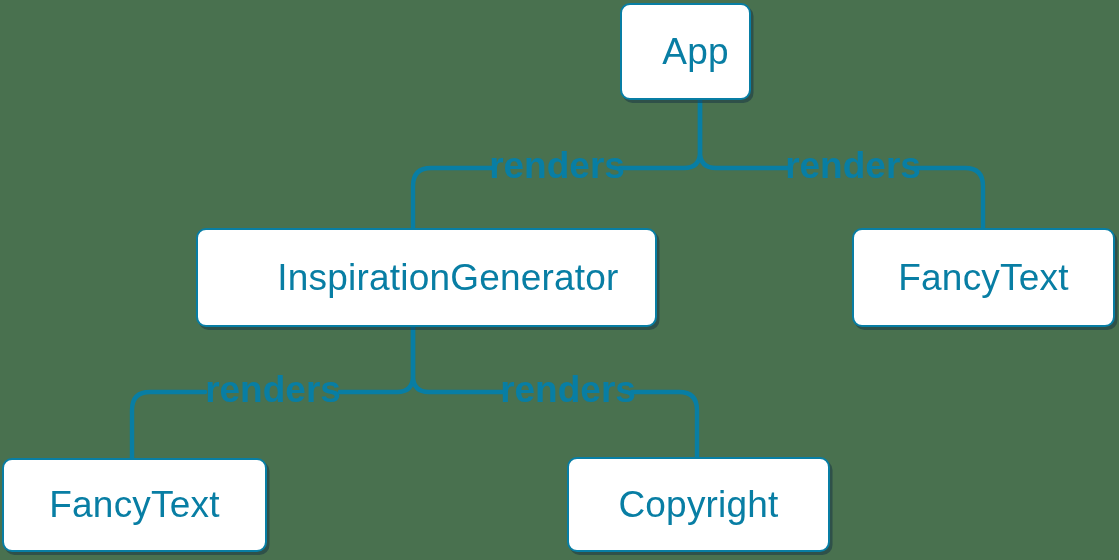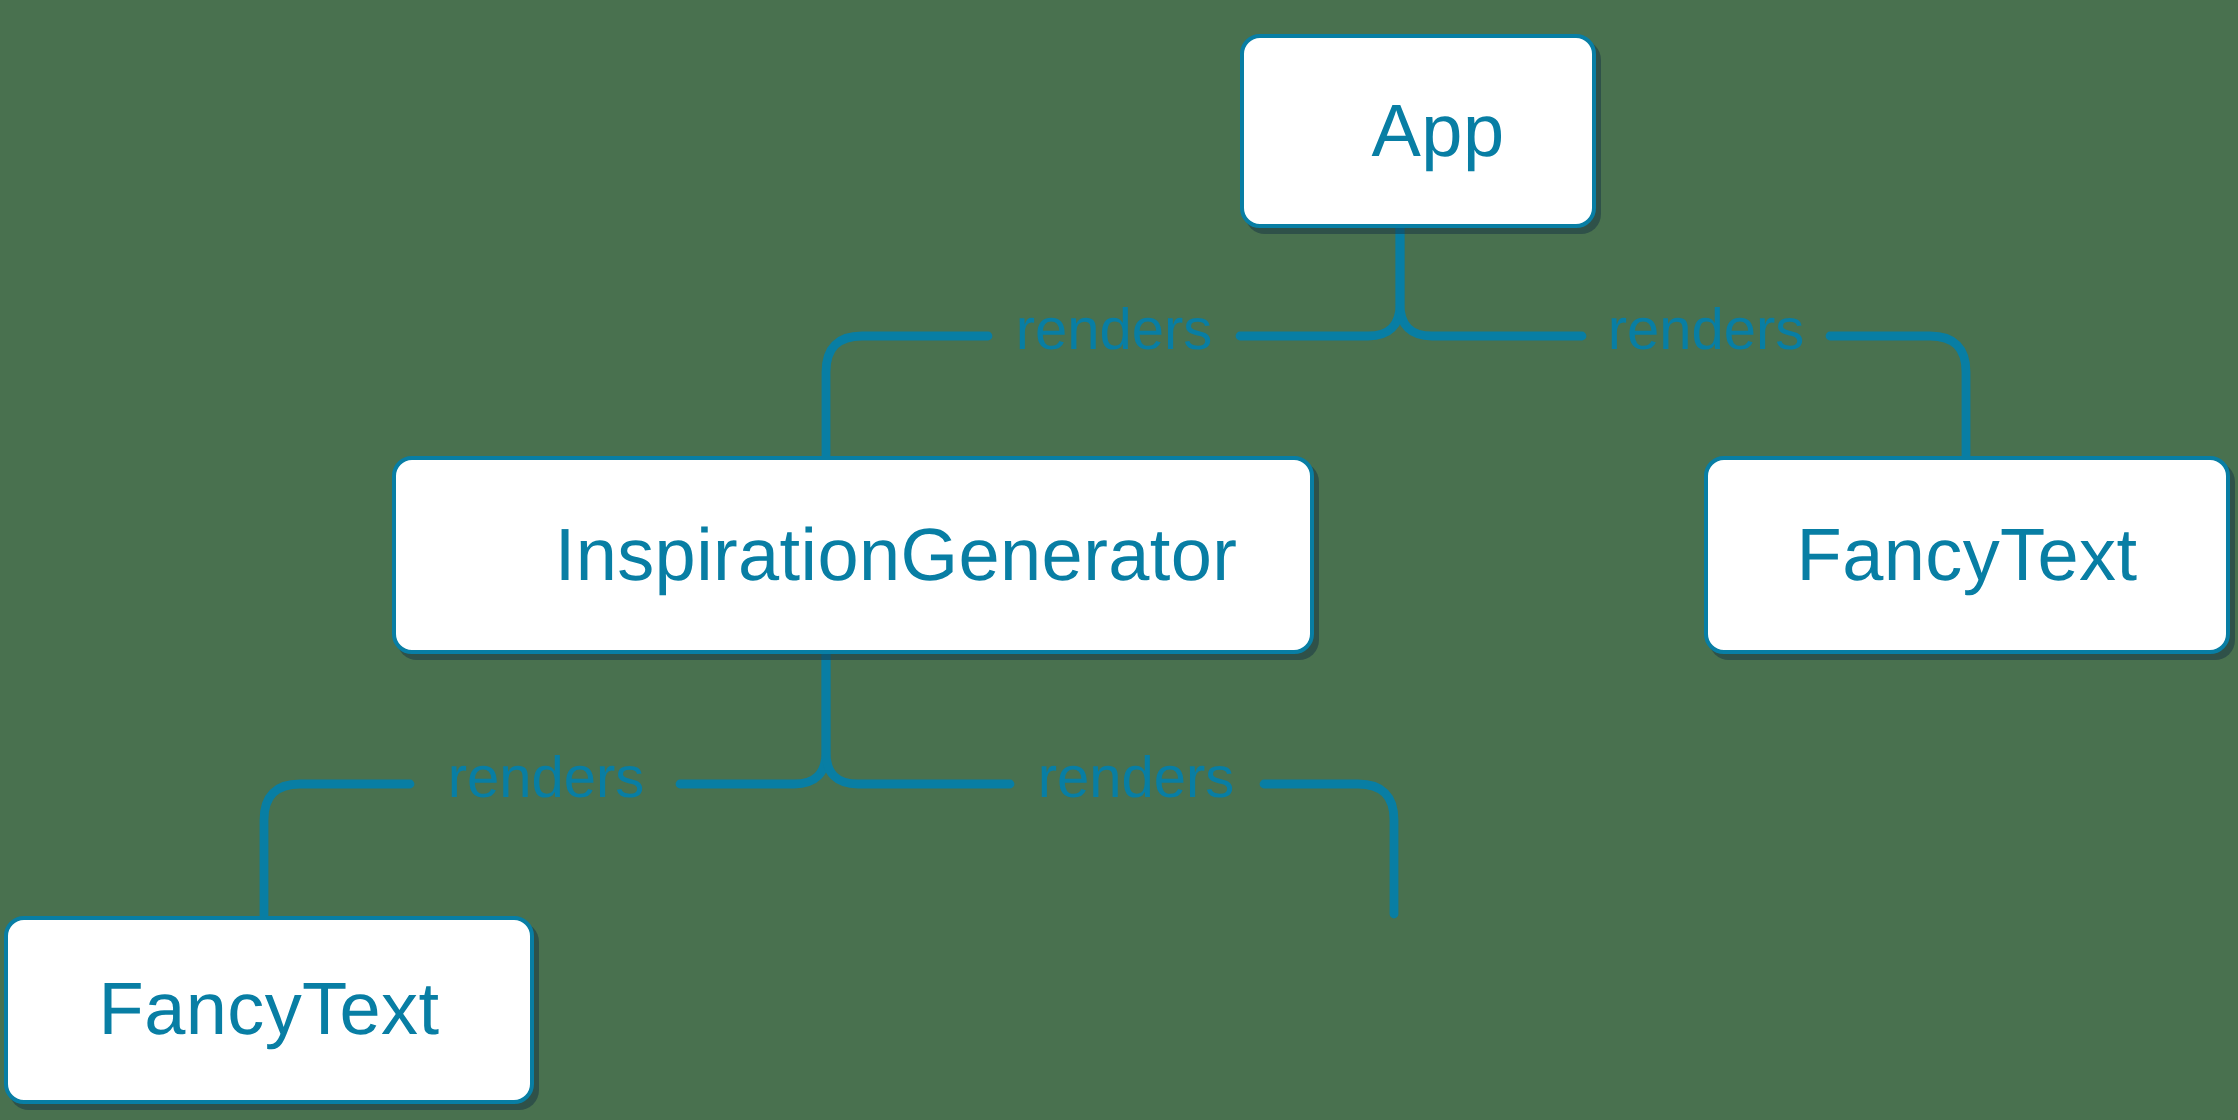--- a/index.html
+++ b/index.html
@@ -39,49 +39,52 @@
     color: var(--accent, #087ea4);
     font-size: 37px;
     font-weight: 500;
     letter-spacing: 0.2px;
     white-space: nowrap;
   }
   .edge-label {
     position: absolute;
     transform: translate(-50%, -54%);
     color: var(--accent, #087ea4);
-    font-size: 29px;
-    font-weight: 400;
+    font-size: 37px;
+    font-weight: 700;
     line-height: 1;
     white-space: nowrap;
   }
 </style>
 </head>
 <body>
 
 <div class="stage">
 
   <svg class="edges" viewBox="0 0 1119 560" xmlns="http://www.w3.org/2000/svg" aria-hidden="true">
     <path class="edge" d="M 700 100 V 152 Q 700 168 684 168 H 620 M 494 168 H 431 Q 413 168 413 186 V 228"></path>
     <path class="edge" d="M 700 100 V 152 Q 700 168 716 168 H 791 M 915 168 H 965 Q 983 168 983 186 V 228"></path>
     <path class="edge" d="M 413 327 V 376 Q 413 392 397 392 H 340 M 205 392 H 150 Q 132 392 132 410 V 458"></path>
     <path class="edge" d="M 413 327 V 376 Q 413 392 429 392 H 505 M 632 392 H 679 Q 697 392 697 410 V 457"></path>
   </svg>
 
-  <div class="node" style="left: 620px; top: 17px; width: 178px; height: 97px; padding-left: 20px;">
+  <div class="node" style="left: 620px; top: 3px; width: 131px; height: 97px; padding-left: 20px;">
     <span>App</span>
   </div>
   <div class="node" style="left: 196px; top: 228px; width: 461px; height: 99px; padding-left: 43px;">
     <span>InspirationGenerator</span>
   </div>
   <div class="node" style="left: 852px; top: 228px; width: 263px; height: 99px;">
     <span>FancyText</span>
   </div>
   <div class="node" style="left: 2px; top: 458px; width: 265px; height: 94px;">
     <span>FancyText</span>
   </div>
+  <div class="node" style="left: 567px; top: 457px; width: 263px; height: 95px;">
+    <span>Copyright</span>
+  </div>
 
   <div class="edge-label" style="left: 557px; top: 167px;">renders</div>
   <div class="edge-label" style="left: 853px; top: 167px;">renders</div>
   <div class="edge-label" style="left: 273px; top: 391px;">renders</div>
   <div class="edge-label" style="left: 568px; top: 391px;">renders</div>
 
 </div>
 
 </body></html>

